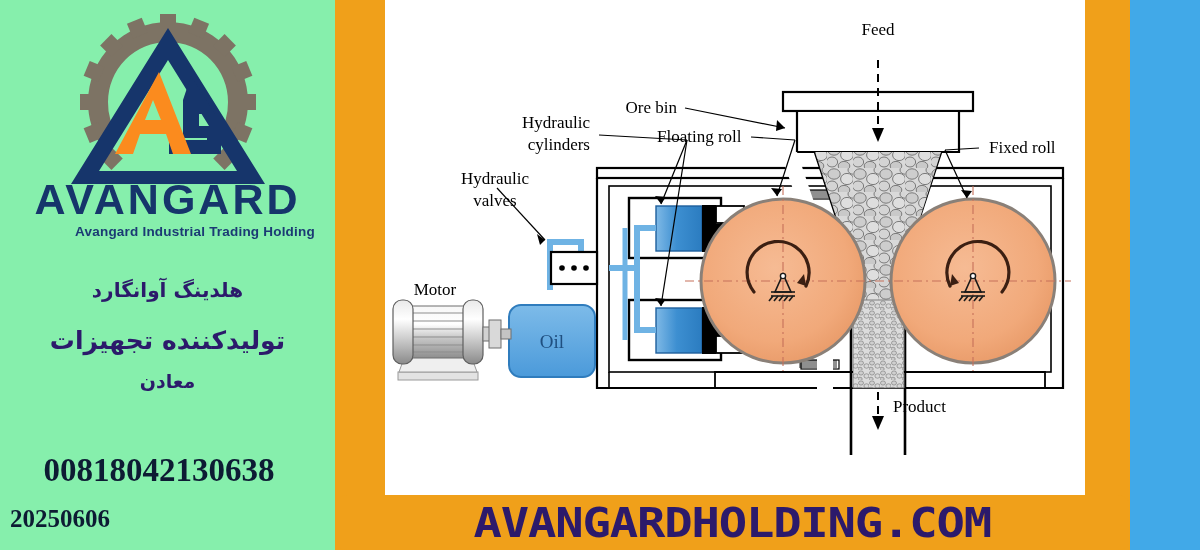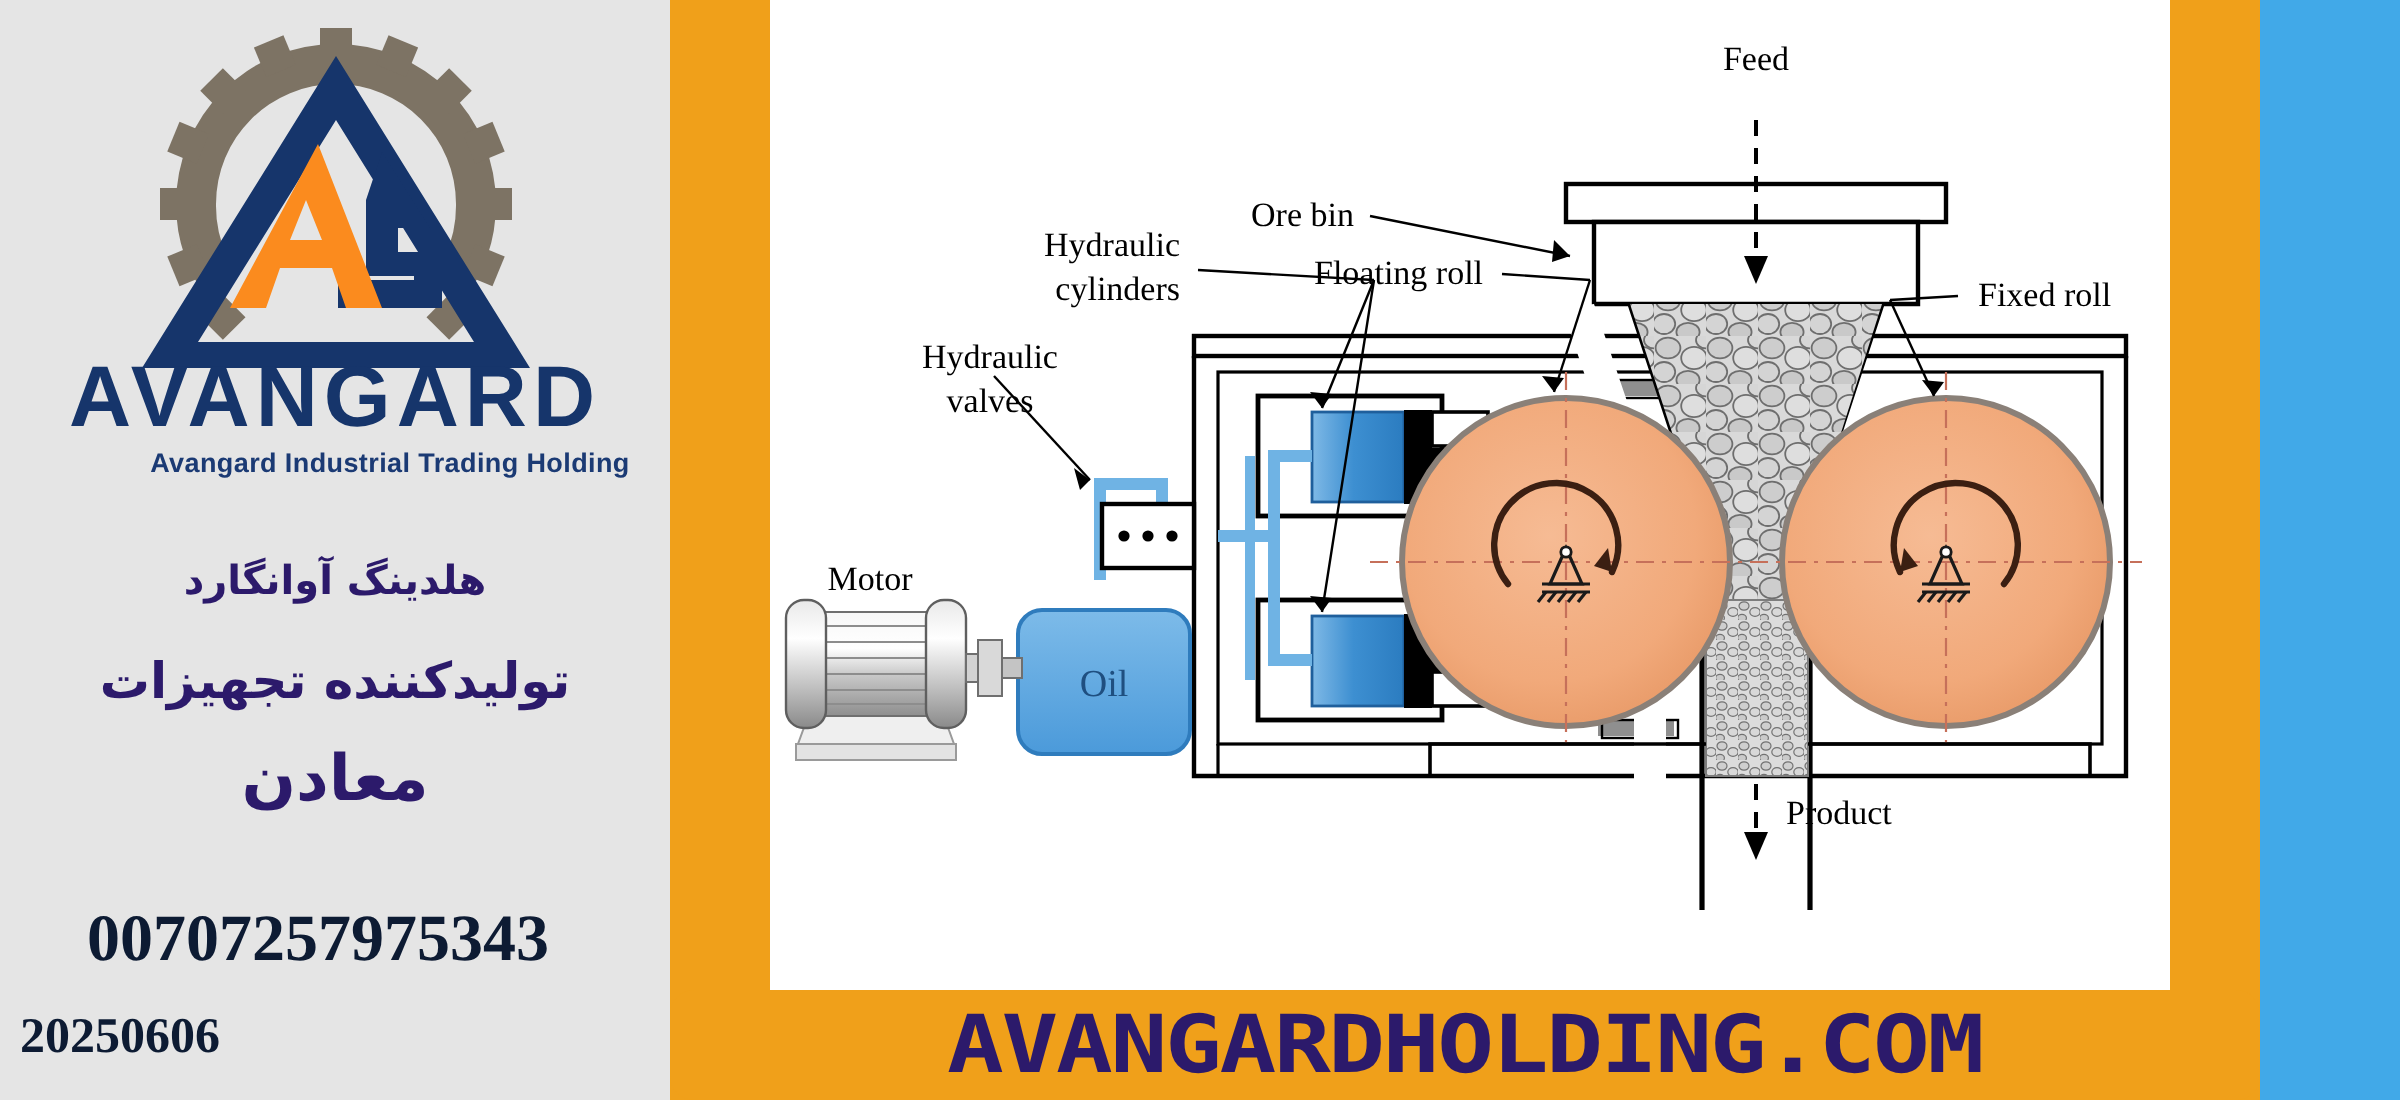--- a/index.html
+++ b/index.html
@@ -6,21 +6,21 @@
   body{
     width:1200px;height:550px;overflow:hidden;
     font-family:"Liberation Sans", sans-serif;
     background:#f5a623;
   }
   #stage{position:relative;width:1200px;height:550px;overflow:hidden;background:#f0a01a;}
 
   
   .left-panel{
     position:absolute;left:0;top:0;width:335px;height:550px;
-    background:#e5e5e5;
+    background:#86efac;
   }
   .logo-wrap{position:absolute;left:0;top:14px;width:335px;height:240px;}
   .logo-svg{display:block;margin:0 auto;}
   .brand-word{
     position:absolute;left:0;top:178px;width:335px;text-align:center;
     font-family:"Liberation Sans", sans-serif;
     font-weight:bold;font-size:43px;letter-spacing:3px;color:#16356b;
     line-height:1;
   }
   .brand-sub{
@@ -29,21 +29,21 @@
     font-weight:bold;font-size:13.5px;letter-spacing:0.2px;color:#1b3a74;
   }
   .fa-line{
     position:absolute;left:0;width:335px;text-align:center;
     direction:rtl;unicode-bidi:bidi-override;
     font-family:"DejaVu Sans", sans-serif;
     font-weight:bold;color:#2c1a6b;
   }
   .fa1{top:278px;font-size:20px;}
   .fa2{top:326px;font-size:25px;text-align:center;}
-  .fa3{top:370px;font-size:32px;}
+  .fa3{top:370px;font-size:19px;}
   .phone{
     position:absolute;left:0;top:452px;width:318px;text-align:center;
     font-family:"Liberation Serif", serif;font-weight:bold;font-size:33px;
     color:#0d1b33;letter-spacing:0px;
   }
   .datestamp{
     position:absolute;left:10px;top:505px;
     font-family:"Liberation Serif", serif;font-weight:bold;font-size:25px;
     color:#0d1b33;
   }
@@ -122,21 +122,21 @@
       </svg>
     </div>
 
     <div class="brand-word">AVANGARD</div>
     <div class="brand-sub">Avangard Industrial Trading Holding</div>
 
     <div class="fa-line fa1">هلدینگ آوانگارد</div>
     <div class="fa-line fa2">تولیدکننده تجهیزات</div>
     <div class="fa-line fa3">معادن</div>
 
-    <div class="phone">00707257975343</div>
+    <div class="phone">00818042130638</div>
     <div class="datestamp">20250606</div>
   </div>
 
   <div class="orange-band" style="left:335px;top:0;width:50px;height:550px;"></div>
   <div class="orange-band" style="left:1085px;top:0;width:45px;height:550px;"></div>
   <div class="orange-band" style="left:1130px;top:0;width:70px;height:550px;background:#41a9e8;"></div>
 
   <div class="canvas">
     <svg width="700" height="495" viewBox="0 0 700 495">
 

